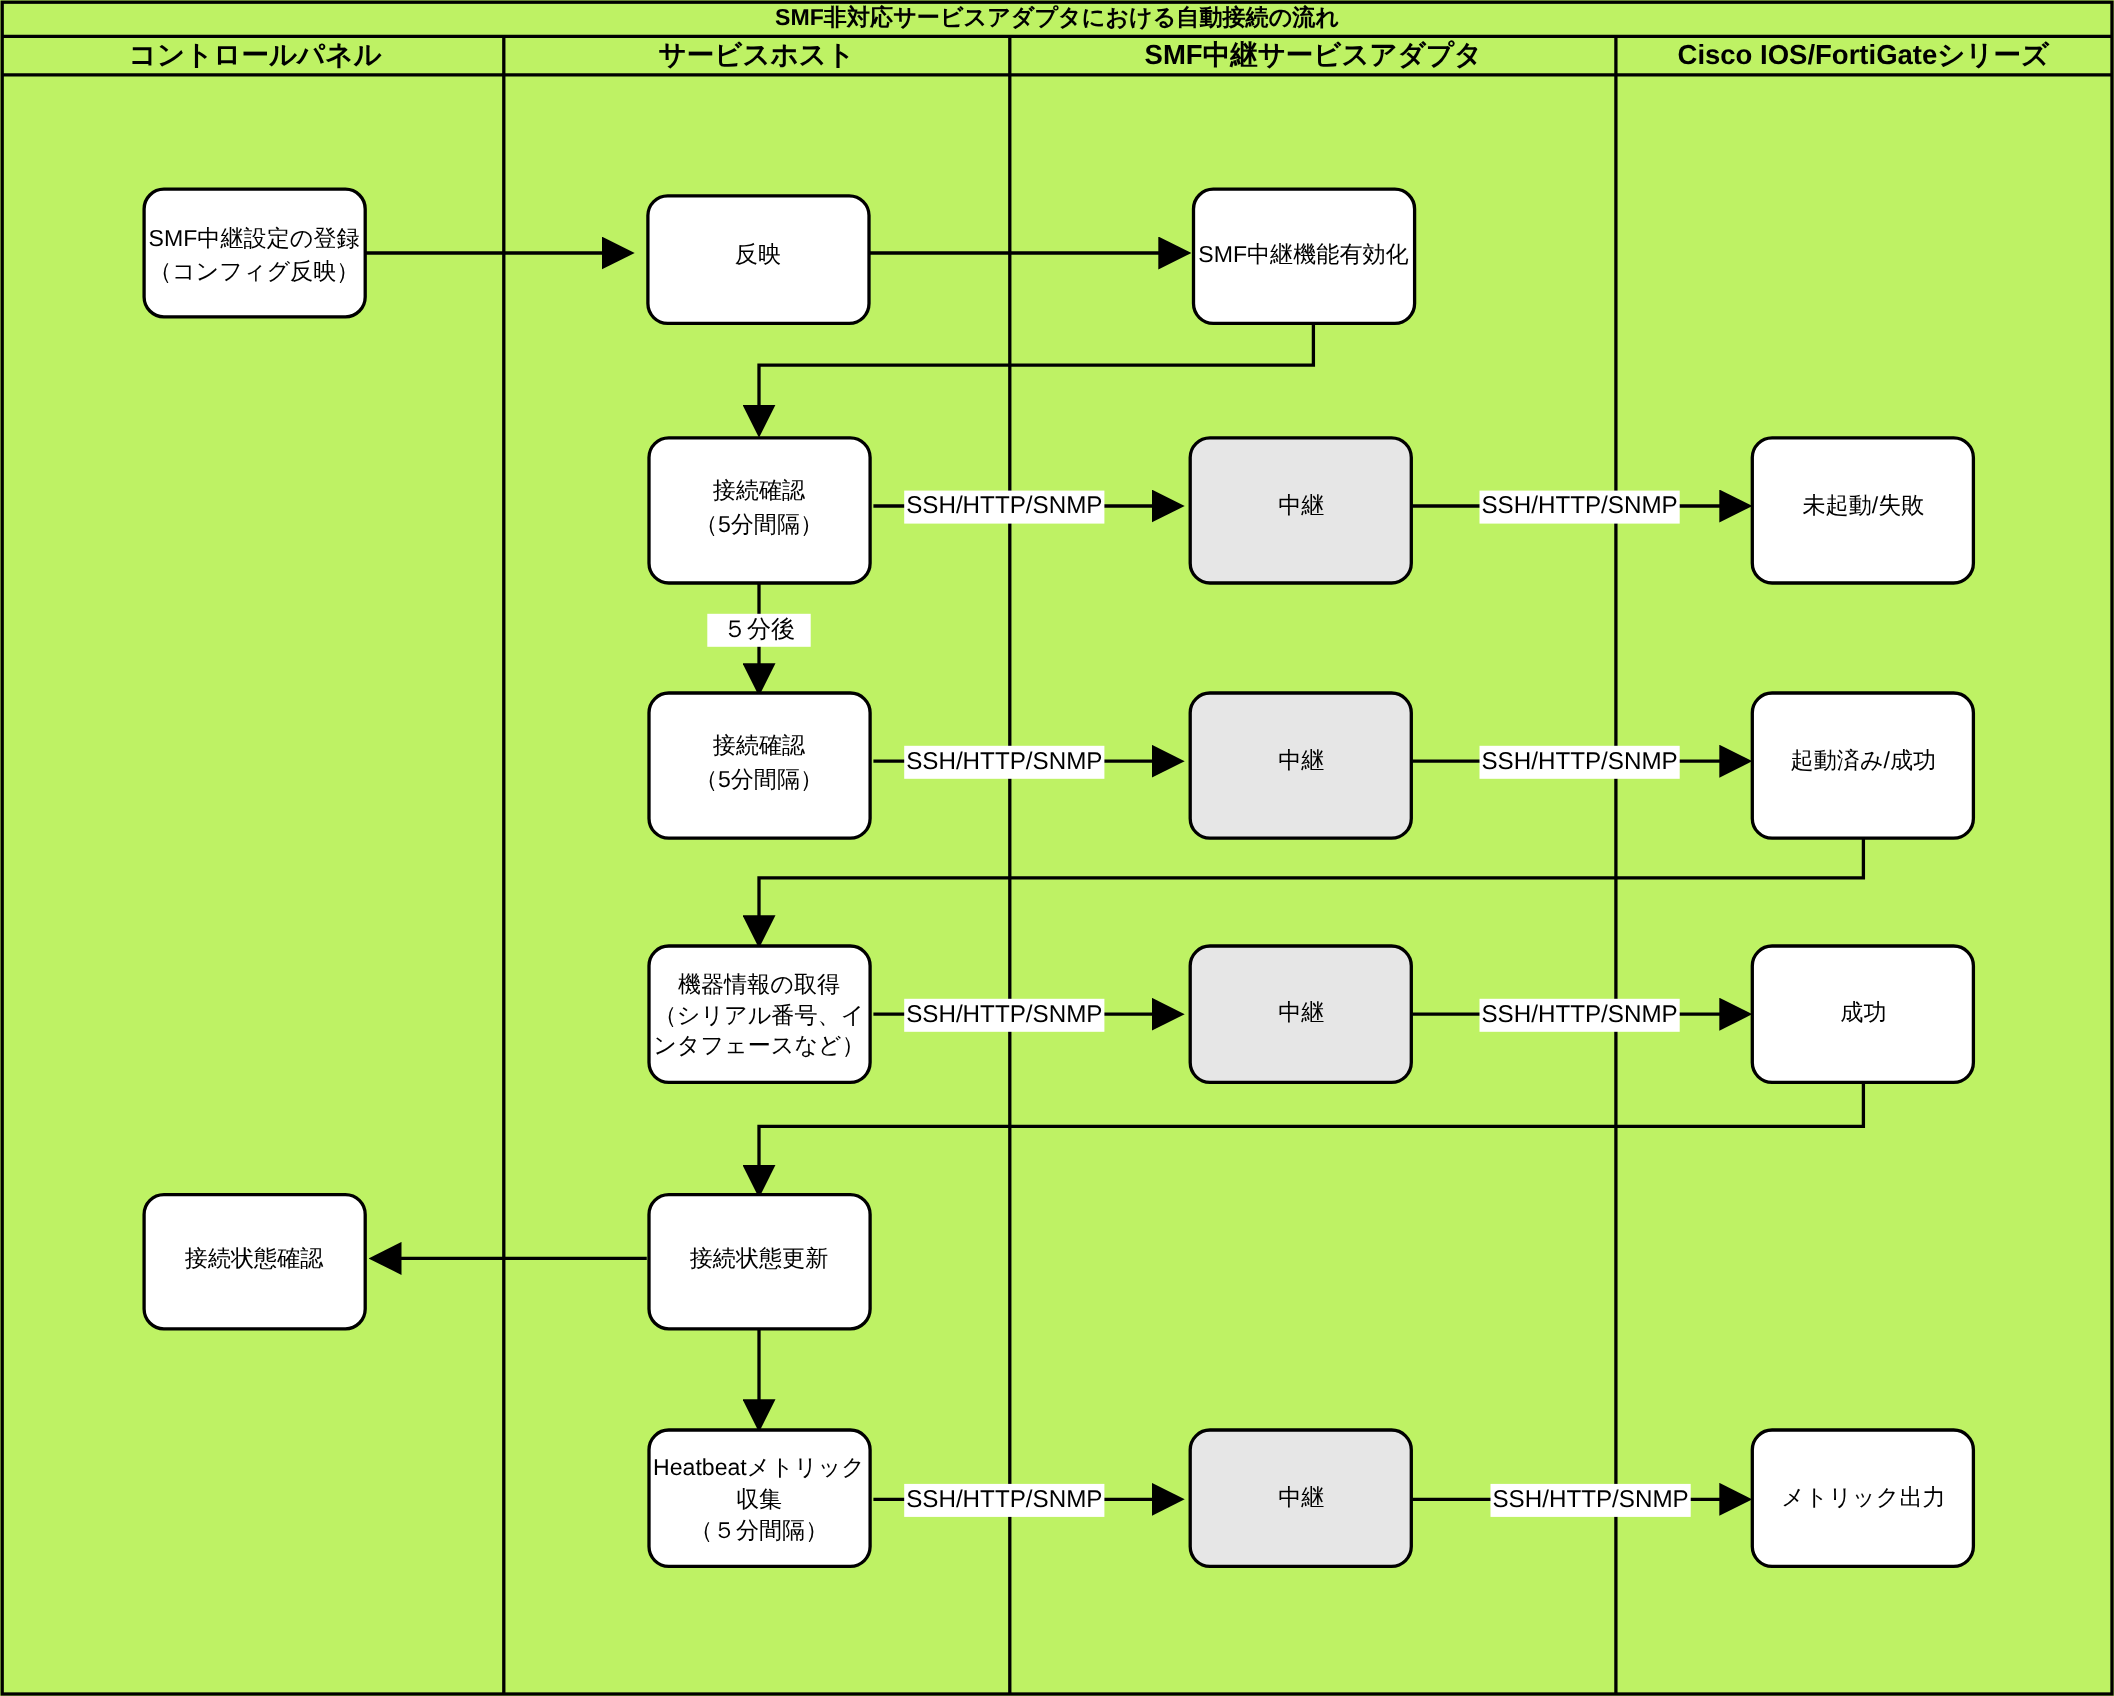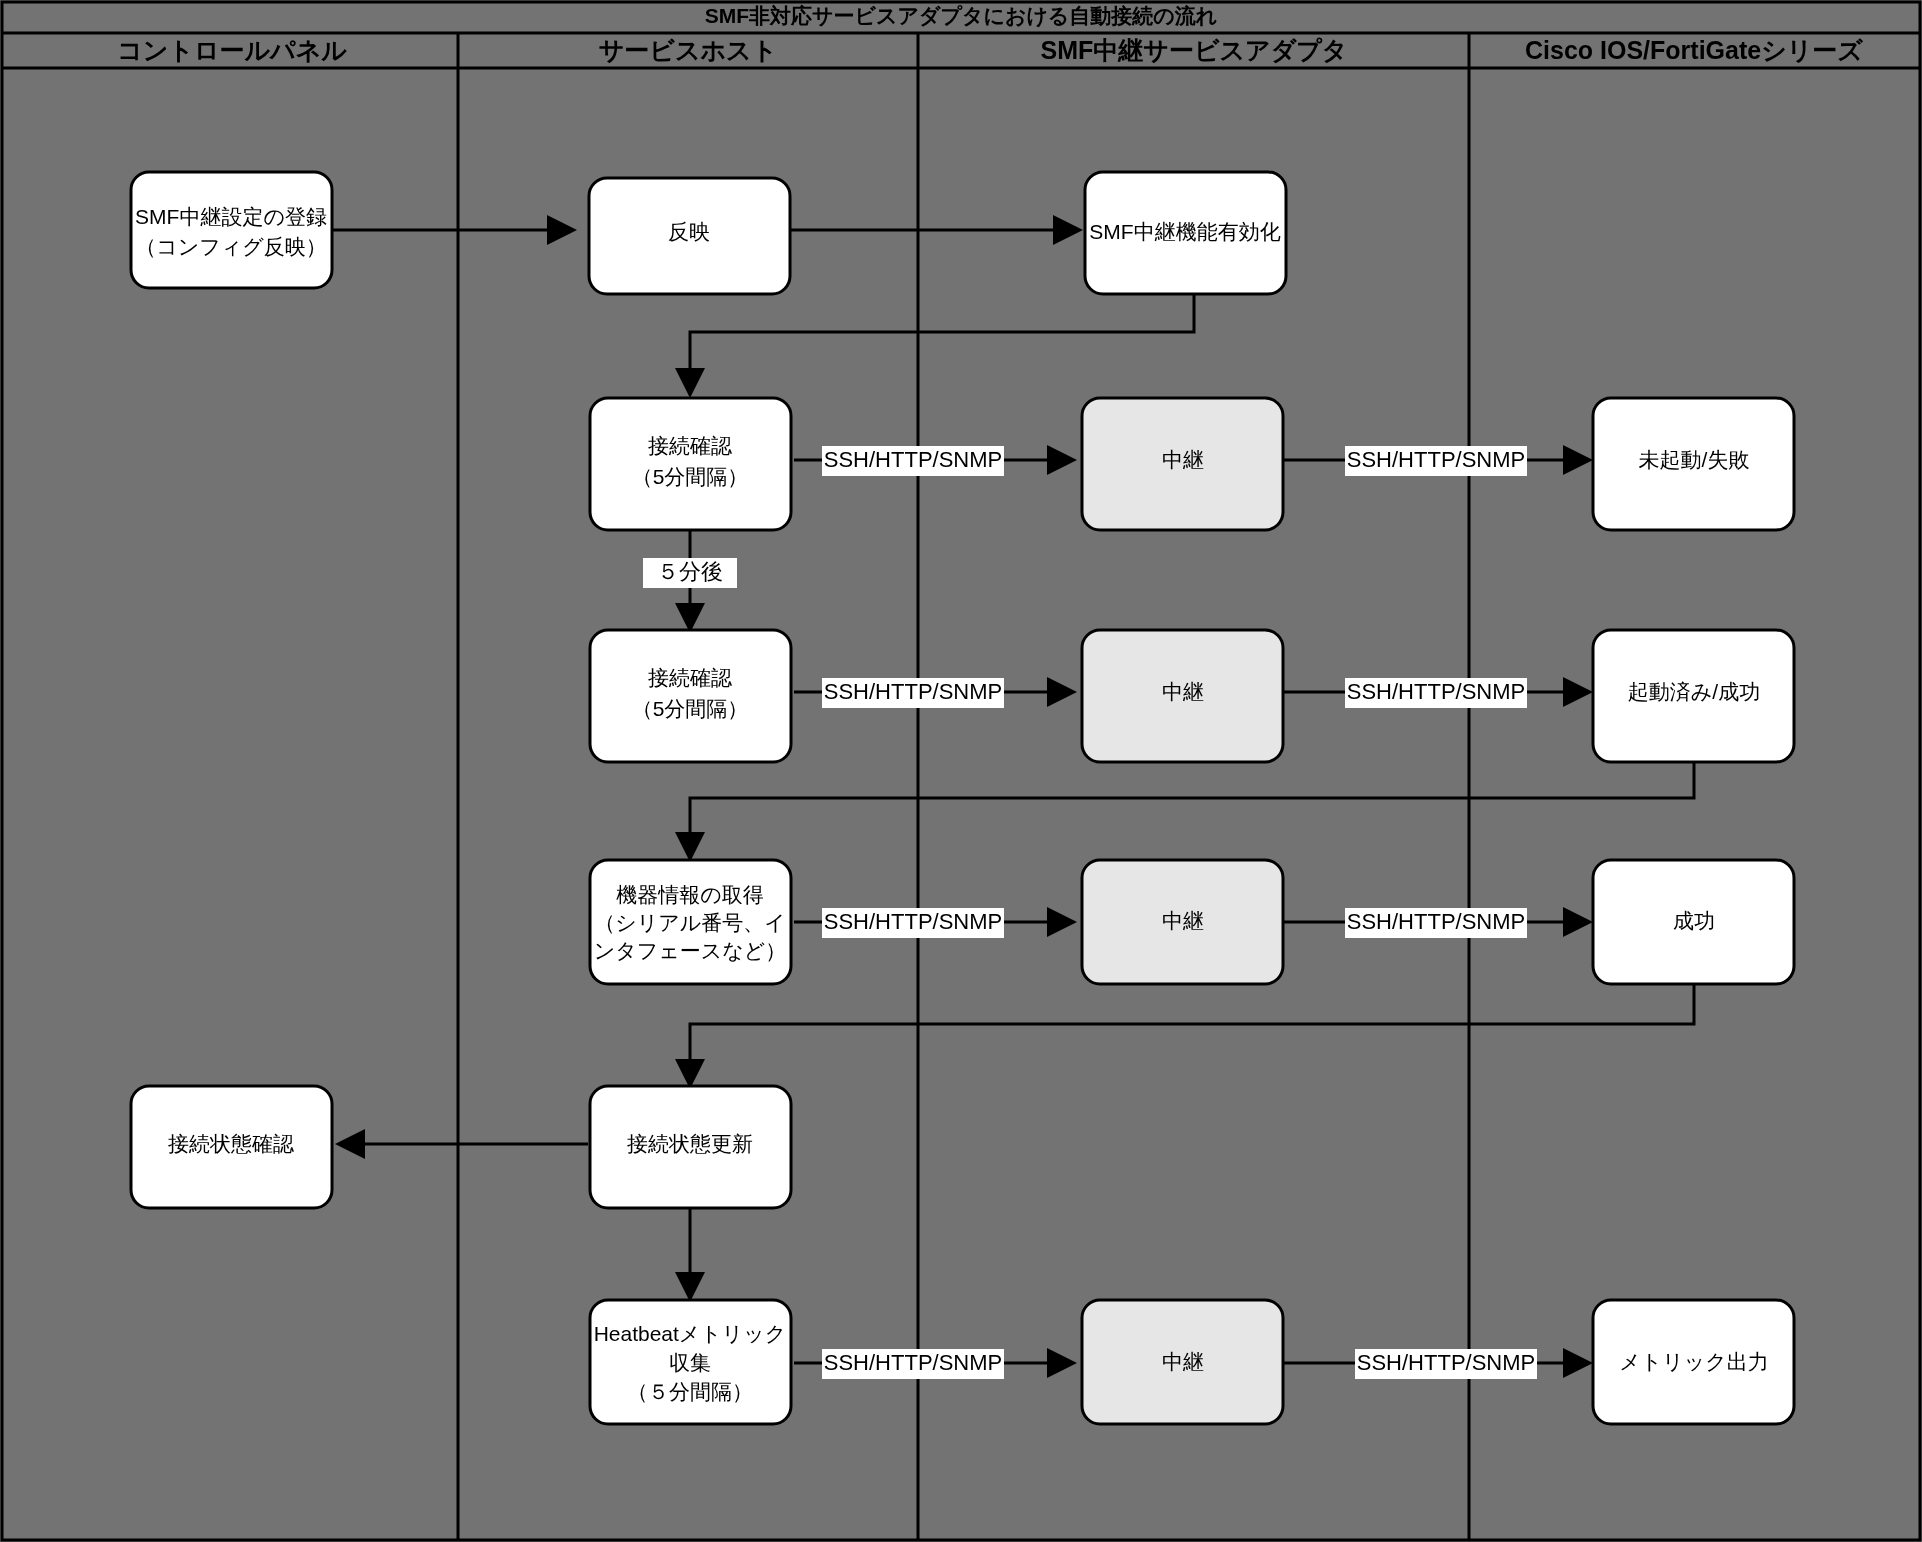--- a/index.html
+++ b/index.html
@@ -7,21 +7,21 @@
     padding: 0;
     background: #ffffff;
   }
   body {
     font-family: "Liberation Sans", "DejaVu Sans", sans-serif;
   }
   #page {
     position: relative;
     width: 1922px;
     height: 1542px;
-    background: #737373;
+    background: #bef264;
     overflow: hidden;
   }
   svg#flow {
     position: absolute;
     left: 0;
     top: 0;
     width: 1922px;
     height: 1542px;
   }
   .lane-line, .frame-line {

